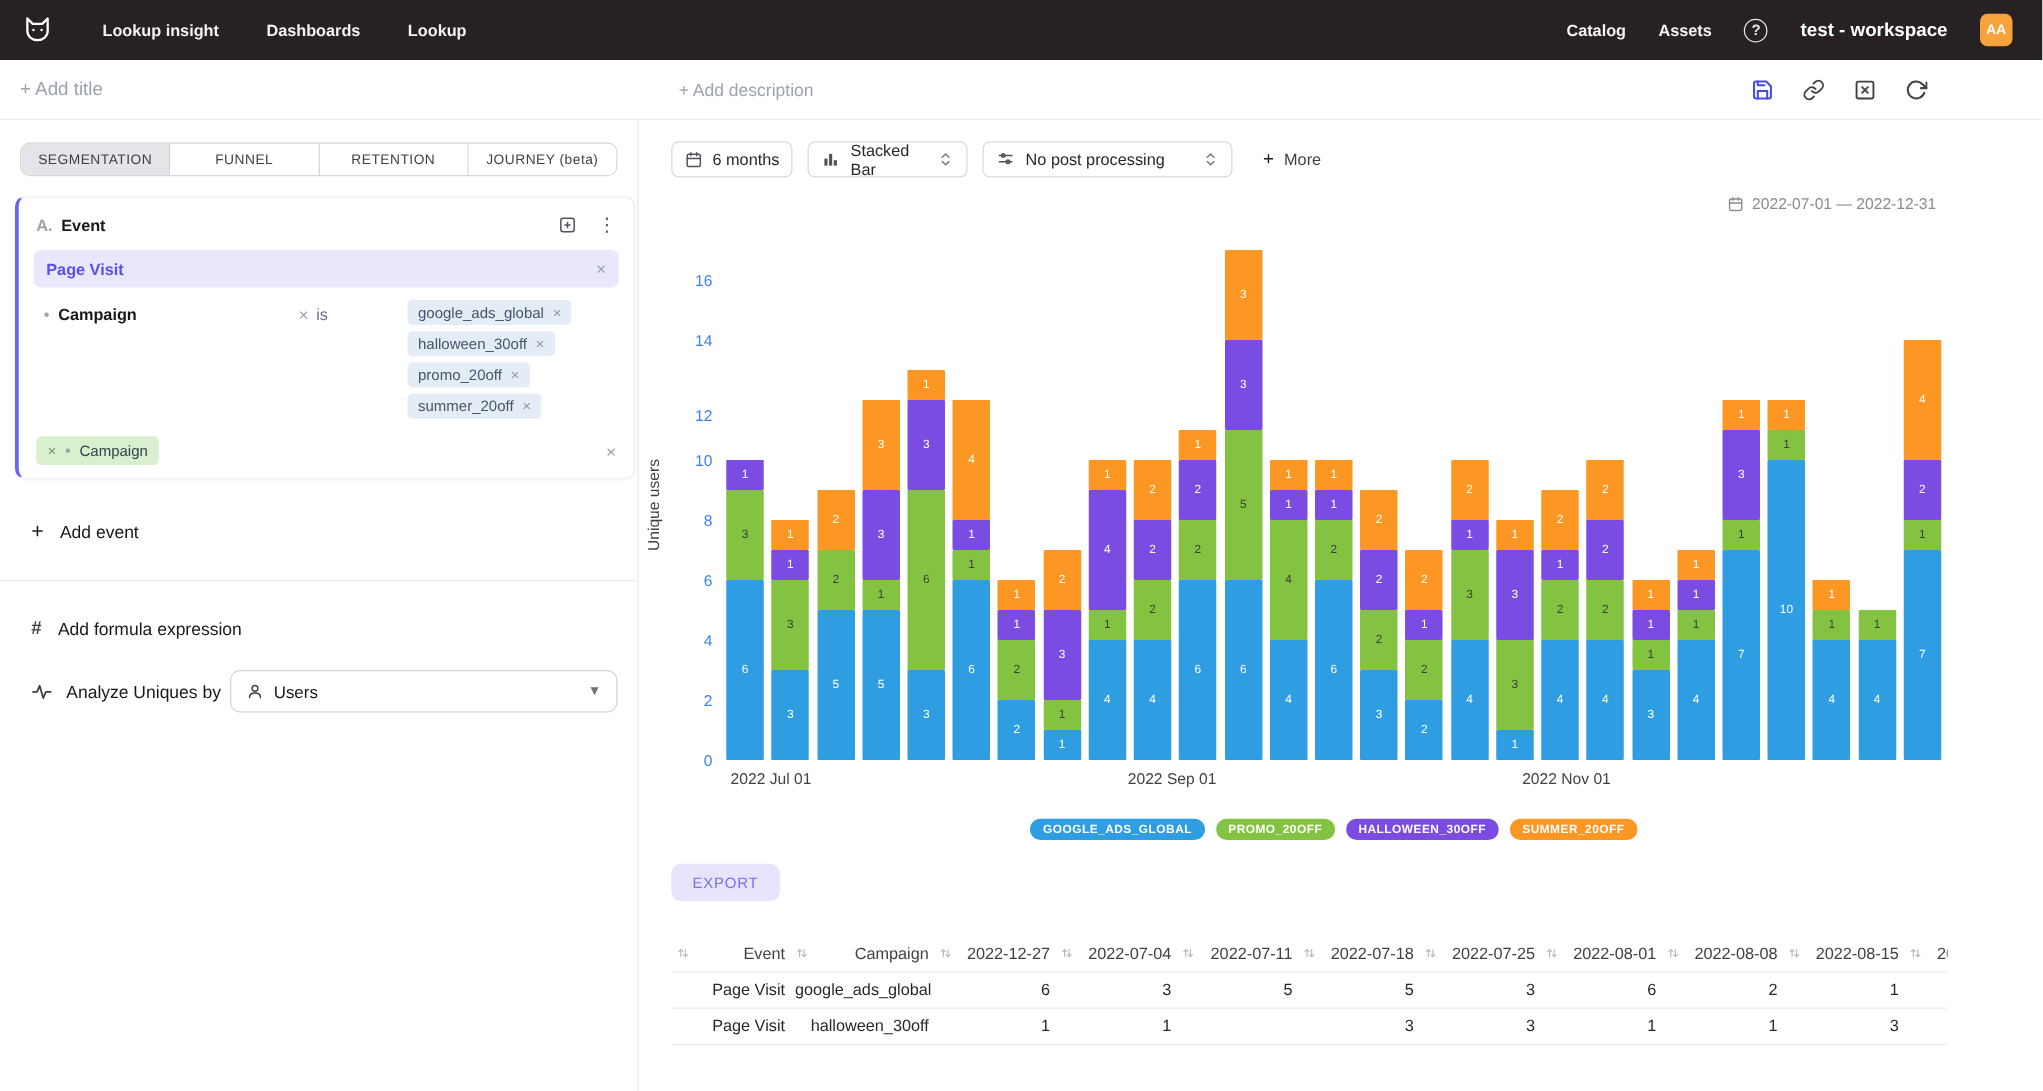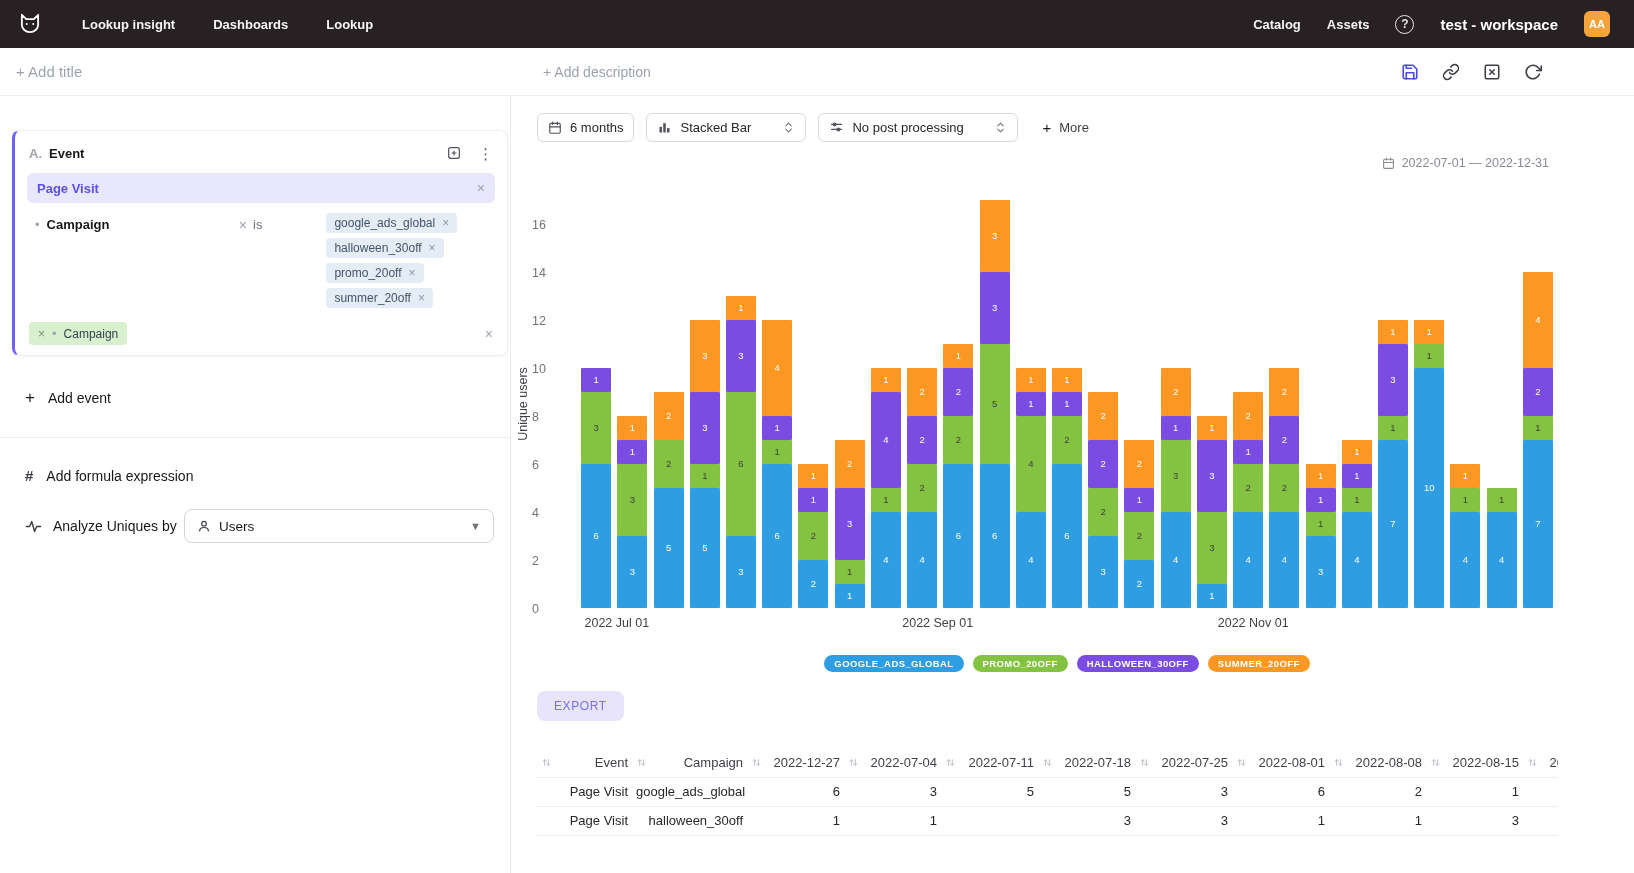--- a/index.html
+++ b/index.html
@@ -85,29 +85,29 @@
   .users-select { margin-left:auto; width:310px; height:34px; border:1px solid #d4d4d8; border-radius:8px;
     display:flex; align-items:center; gap:8px; padding:0 12px; font-size:13.5px; cursor:pointer; background:#fff; }
   .users-select .caret { margin-left:auto; color:#71717a; font-size:11px; }
 
   
   .controls { display:flex; align-items:center; gap:12px; padding:17px 0 0 26px; }
   .ctl { height:29px; border:1px solid #d9d9de; border-radius:6px; background:#fff; display:flex; align-items:center;
     gap:8px; padding:0 10px; font-size:13px; color:#27272a; cursor:pointer; }
   .ctl svg { flex:0 0 auto; }
   .ctl .updown { margin-left:auto; }
-  .w-trend { width:208px; } .w-type { width:160px; } .w-post { width:200px; }
+  .w-trend { width:208px; } .w-type { width:128px; } .w-post { width:200px; }
   .more-btn { border:none; background:none; display:flex; align-items:center; gap:8px; font-size:13px;
     color:#3f3f46; margin-left:12px; cursor:pointer; }
   .daterange { display:flex; justify-content:flex-end; align-items:center; gap:7px; margin-top:14px;
     padding-right:85px; color:#8a8a93; font-size:12.5px; }
 
   
   .plot { position:relative; margin-left:67px; margin-top:30px; width:978px; height:408px; }
-  .ytick { position:absolute; left:-46px; width:38px; font-size:12.5px; color:#737373; }
+  .ytick { position:absolute; left:-46px; width:38px; text-align:right; font-size:12.5px; color:#3b82f6; }
   .ylabel { position:absolute; left:-62px; top:50%; transform:translateY(-50%) rotate(180deg);
     writing-mode:vertical-rl; font-size:12.5px; color:#3f3f46; }
   .bar { position:absolute; bottom:0; display:flex; flex-direction:column-reverse; cursor:pointer; }
   .seg { width:100%; display:flex; align-items:center; justify-content:center; border-radius:1px; }
   .seglab { font-size:9.5px; line-height:1; }
   .xlab { position:absolute; top:100%; margin-top:8px; transform:translateX(-50%); font-size:12.5px; color:#3f3f46; white-space:nowrap; }
 
   .legend { margin-top:47px; margin-left:67px; width:978px; display:flex; justify-content:center; gap:9px; }
   .pill { height:17px; line-height:17px; border-radius:9px; padding:0 10px; color:#fff; font-size:9.5px;
     font-weight:700; letter-spacing:.4px; cursor:pointer; }
@@ -177,20 +177,26 @@
         <path d="M23 4v6h-6"></path>
           <path d="M20.49 15a9 9 0 1 1-2.12-9.36L23 10"></path>
       </svg>
     </span>
   </div>
 </div>
 
 <div class="content">
 
   <aside>
+    <div class="tabs">
+        <div class="tab active">SEGMENTATION</div>
+        <div class="tab">FUNNEL</div>
+        <div class="tab">RETENTION</div>
+        <div class="tab">JOURNEY (beta)</div>
+      </div>
 
     <div class="event-card">
       <div class="ev-head">
         <span class="ev-index">A.</span>
         <span class="ev-type">Event</span>
         <span class="ev-head-icons">
           <svg viewBox="0 0 24 24" width="16" height="16" fill="none" stroke="#52525b" stroke-width="1.8" stroke-linecap="round">
             <rect x="4" y="4" width="16" height="16" rx="3"></rect>
               <line x1="12" y1="9" x2="12" y2="15"></line>
               <line x1="9" y1="12" x2="15" y2="12"></line>
@@ -329,21 +335,21 @@
     </div>
 
     <div class="plot">
       <span class="ylabel">Unique users</span>
     <span class="ytick" style="bottom: -8px;">0</span>
         <span class="ytick" style="bottom: 40px;">2</span>
         <span class="ytick" style="bottom: 88px;">4</span>
         <span class="ytick" style="bottom: 136px;">6</span>
         <span class="ytick" style="bottom: 184px;">8</span>
         <span class="ytick" style="bottom: 232px;">10</span>
-        <span class="ytick" style="bottom: 280px;">12</span>
+        <span class="ytick" style="bottom: 268px;">12</span>
         <span class="ytick" style="bottom: 328px;">14</span>
         <span class="ytick" style="bottom: 376px;">16</span>
         <div class="bar" style="left: 3.1px; width: 30px;">
           <div class="seg" style="height: 144px; background: rgb(47, 157, 226);">
             <span class="seglab" style="color: rgb(255, 255, 255);">6</span>
           </div>
           <div class="seg" style="height: 72px; background: rgb(131, 195, 65);">
             <span class="seglab" style="color: rgb(63, 63, 63);">3</span>
           </div>
           <div class="seg" style="height: 24px; background: rgb(123, 76, 226);">

